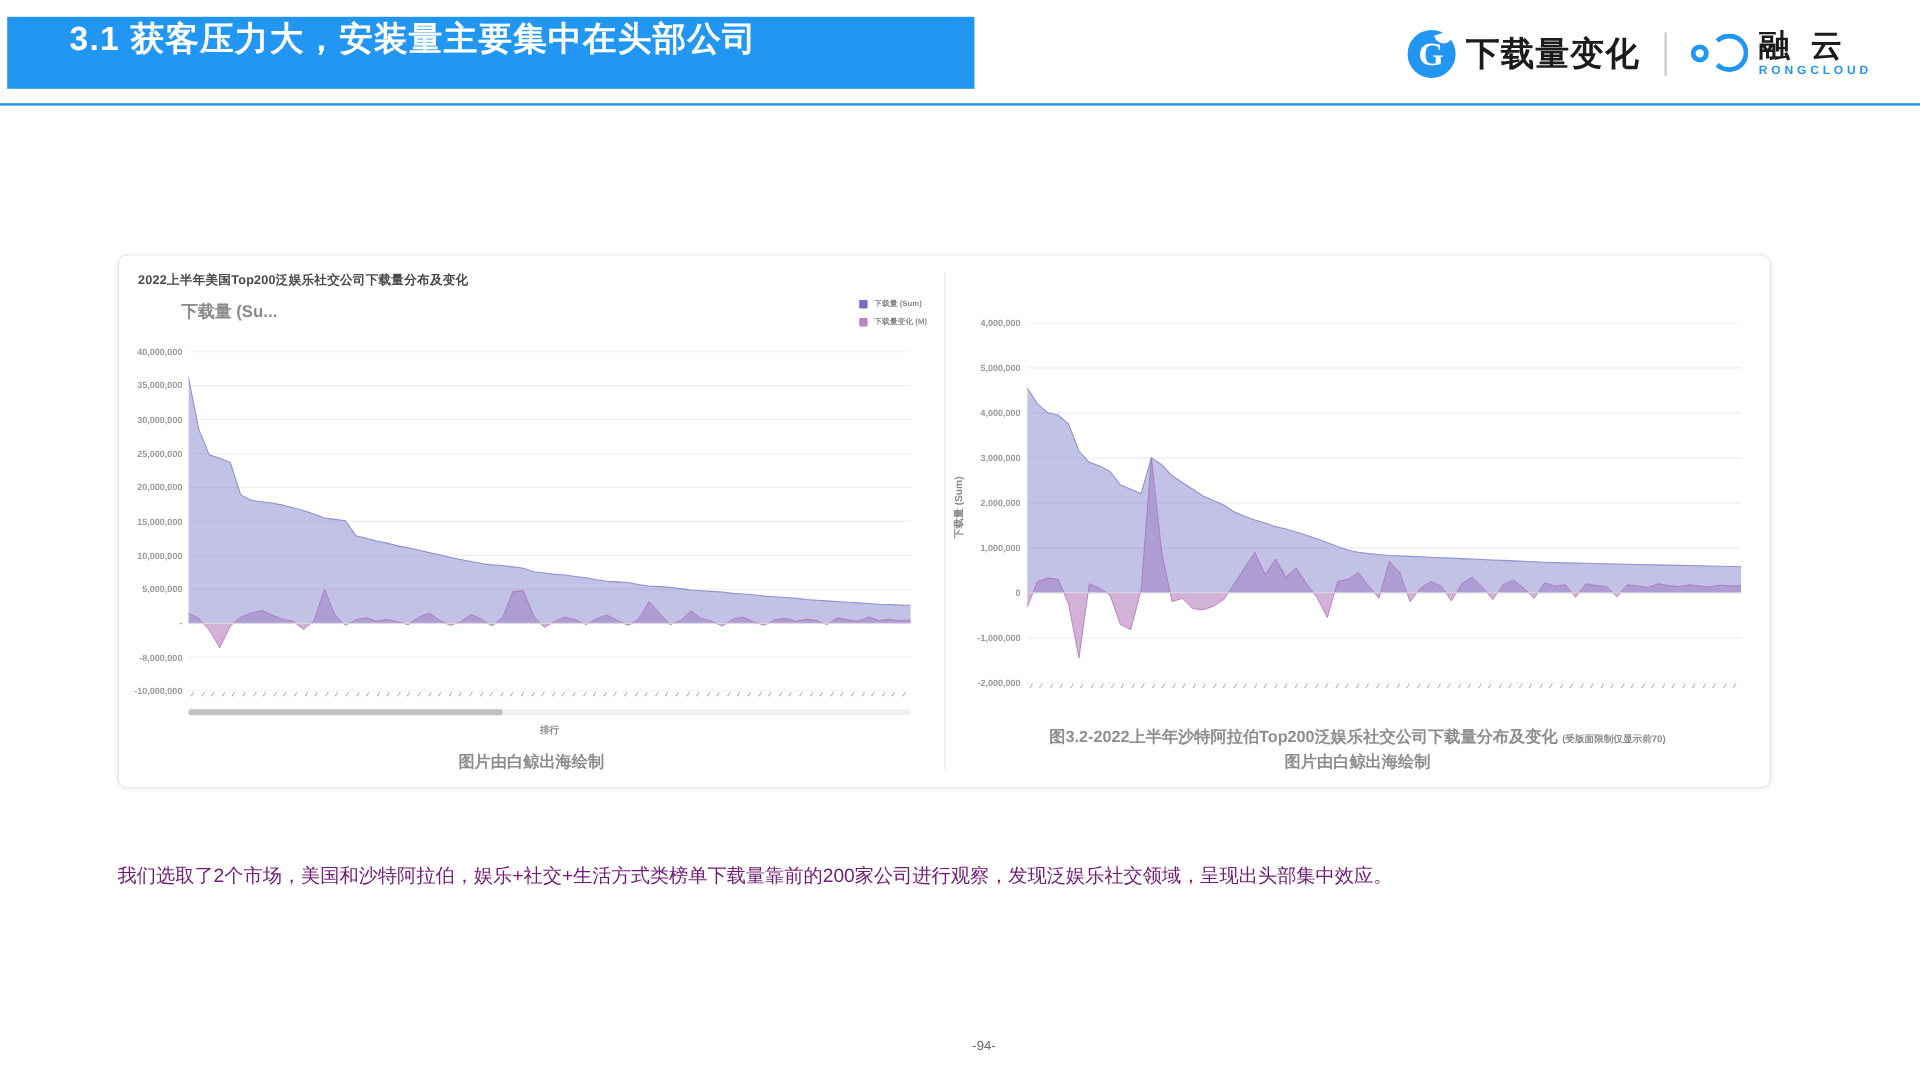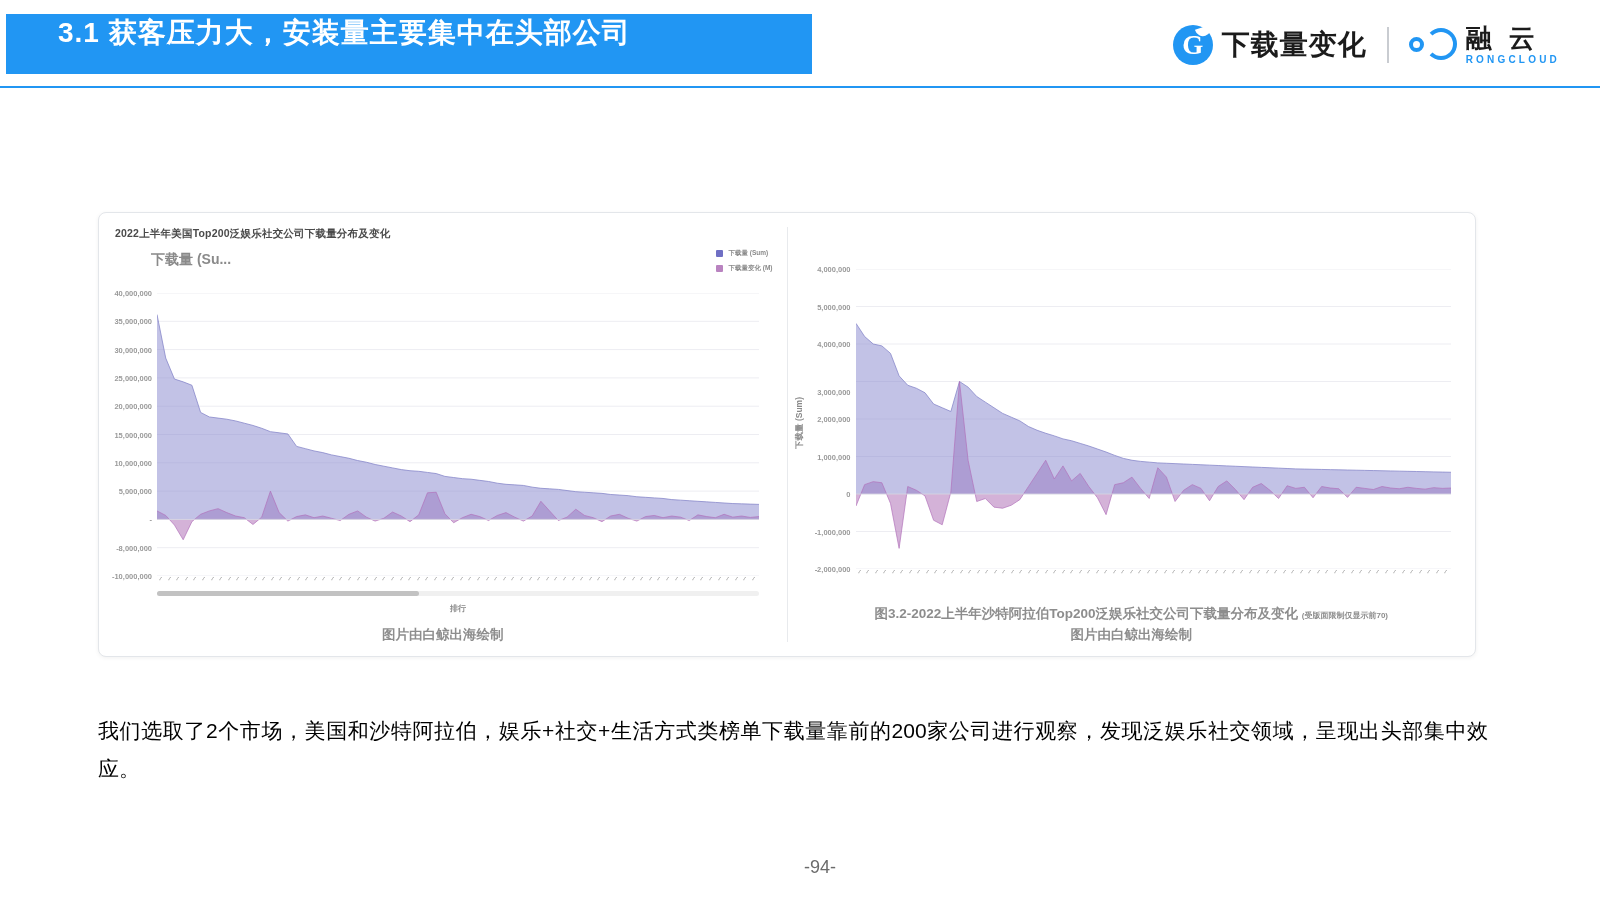--- a/index.html
+++ b/index.html
@@ -138,26 +138,26 @@
     position: absolute; left: 0; right: 0; bottom: 12px;
     text-align: center; color: #8d8d8d;
   }
   .caption .c1 { font-size: 13.5px; white-space: nowrap; }
   .caption .c-small { font-size: 8px; }
   .caption .c2 { font-size: 13.5px; margin-top: 3px; }
 
   
   .body-text {
     position: absolute; left: 98px; top: 712px; width: 1390px;
-    font-size: 21px; line-height: 38px; color: #000000;
+    font-size: 16px; line-height: 38px; color: #701a75;
     text-align: justify;
   }
   .page-num {
     position: absolute; left: 0; right: 0; bottom: 22px;
-    text-align: center; font-size: 18px; color: #6b6b6b; padding-left: 40px;
+    text-align: center; font-size: 11px; color: #6b6b6b; padding-left: 40px;
   }
 </style>
 </head>
 <body>
 
 <div class="slide">
 
   <div class="header">
     <div class="title-bar">
       <span class="title-text">3.1 获客压力大，安装量主要集中在头部公司</span>
@@ -322,21 +322,21 @@
     <div class="card-divider"></div>
 
     <div class="chart-pane">
 
       <div class="plot-wrap" id="saPlot">
         <div class="ytitle-rot" id="saYTitle" style="left: -14px; top: 190px;">下载量 (Sum)</div>
         <div class="ylabels" id="saY" style="left: 17px; top: 42px; width: 46px; height: 300px;">
             <div class="ytick" style="top: 0px; width: 46px;">4,000,000</div>
             <div class="ytick" style="top: 37.5px; width: 46px;">5,000,000</div>
             <div class="ytick" style="top: 75px; width: 46px;">4,000,000</div>
-            <div class="ytick" style="top: 112.5px; width: 46px; margin-top: 10px;">3,000,000</div>
+            <div class="ytick" style="top: 112.5px; width: 46px;">3,000,000</div>
             <div class="ytick" style="top: 150px; width: 46px;">2,000,000</div>
             <div class="ytick" style="top: 187.5px; width: 46px;">1,000,000</div>
             <div class="ytick" style="top: 225px; width: 46px;">0</div>
             <div class="ytick" style="top: 262.5px; width: 46px;">-1,000,000</div>
             <div class="ytick" style="top: 300px; width: 46px;">-2,000,000</div>
           </div>
         <svg class="plot-svg" id="saSvg" width="595" height="300" style="left: 68px; top: 42px;">
             <line x1="0" y1="0" x2="595" y2="0" stroke="#ededf2" stroke-width="1"></line>
             <line x1="0" y1="37.5" x2="595" y2="37.5" stroke="#ededf2" stroke-width="1"></line>
             <line x1="0" y1="75" x2="595" y2="75" stroke="#ededf2" stroke-width="1"></line>

